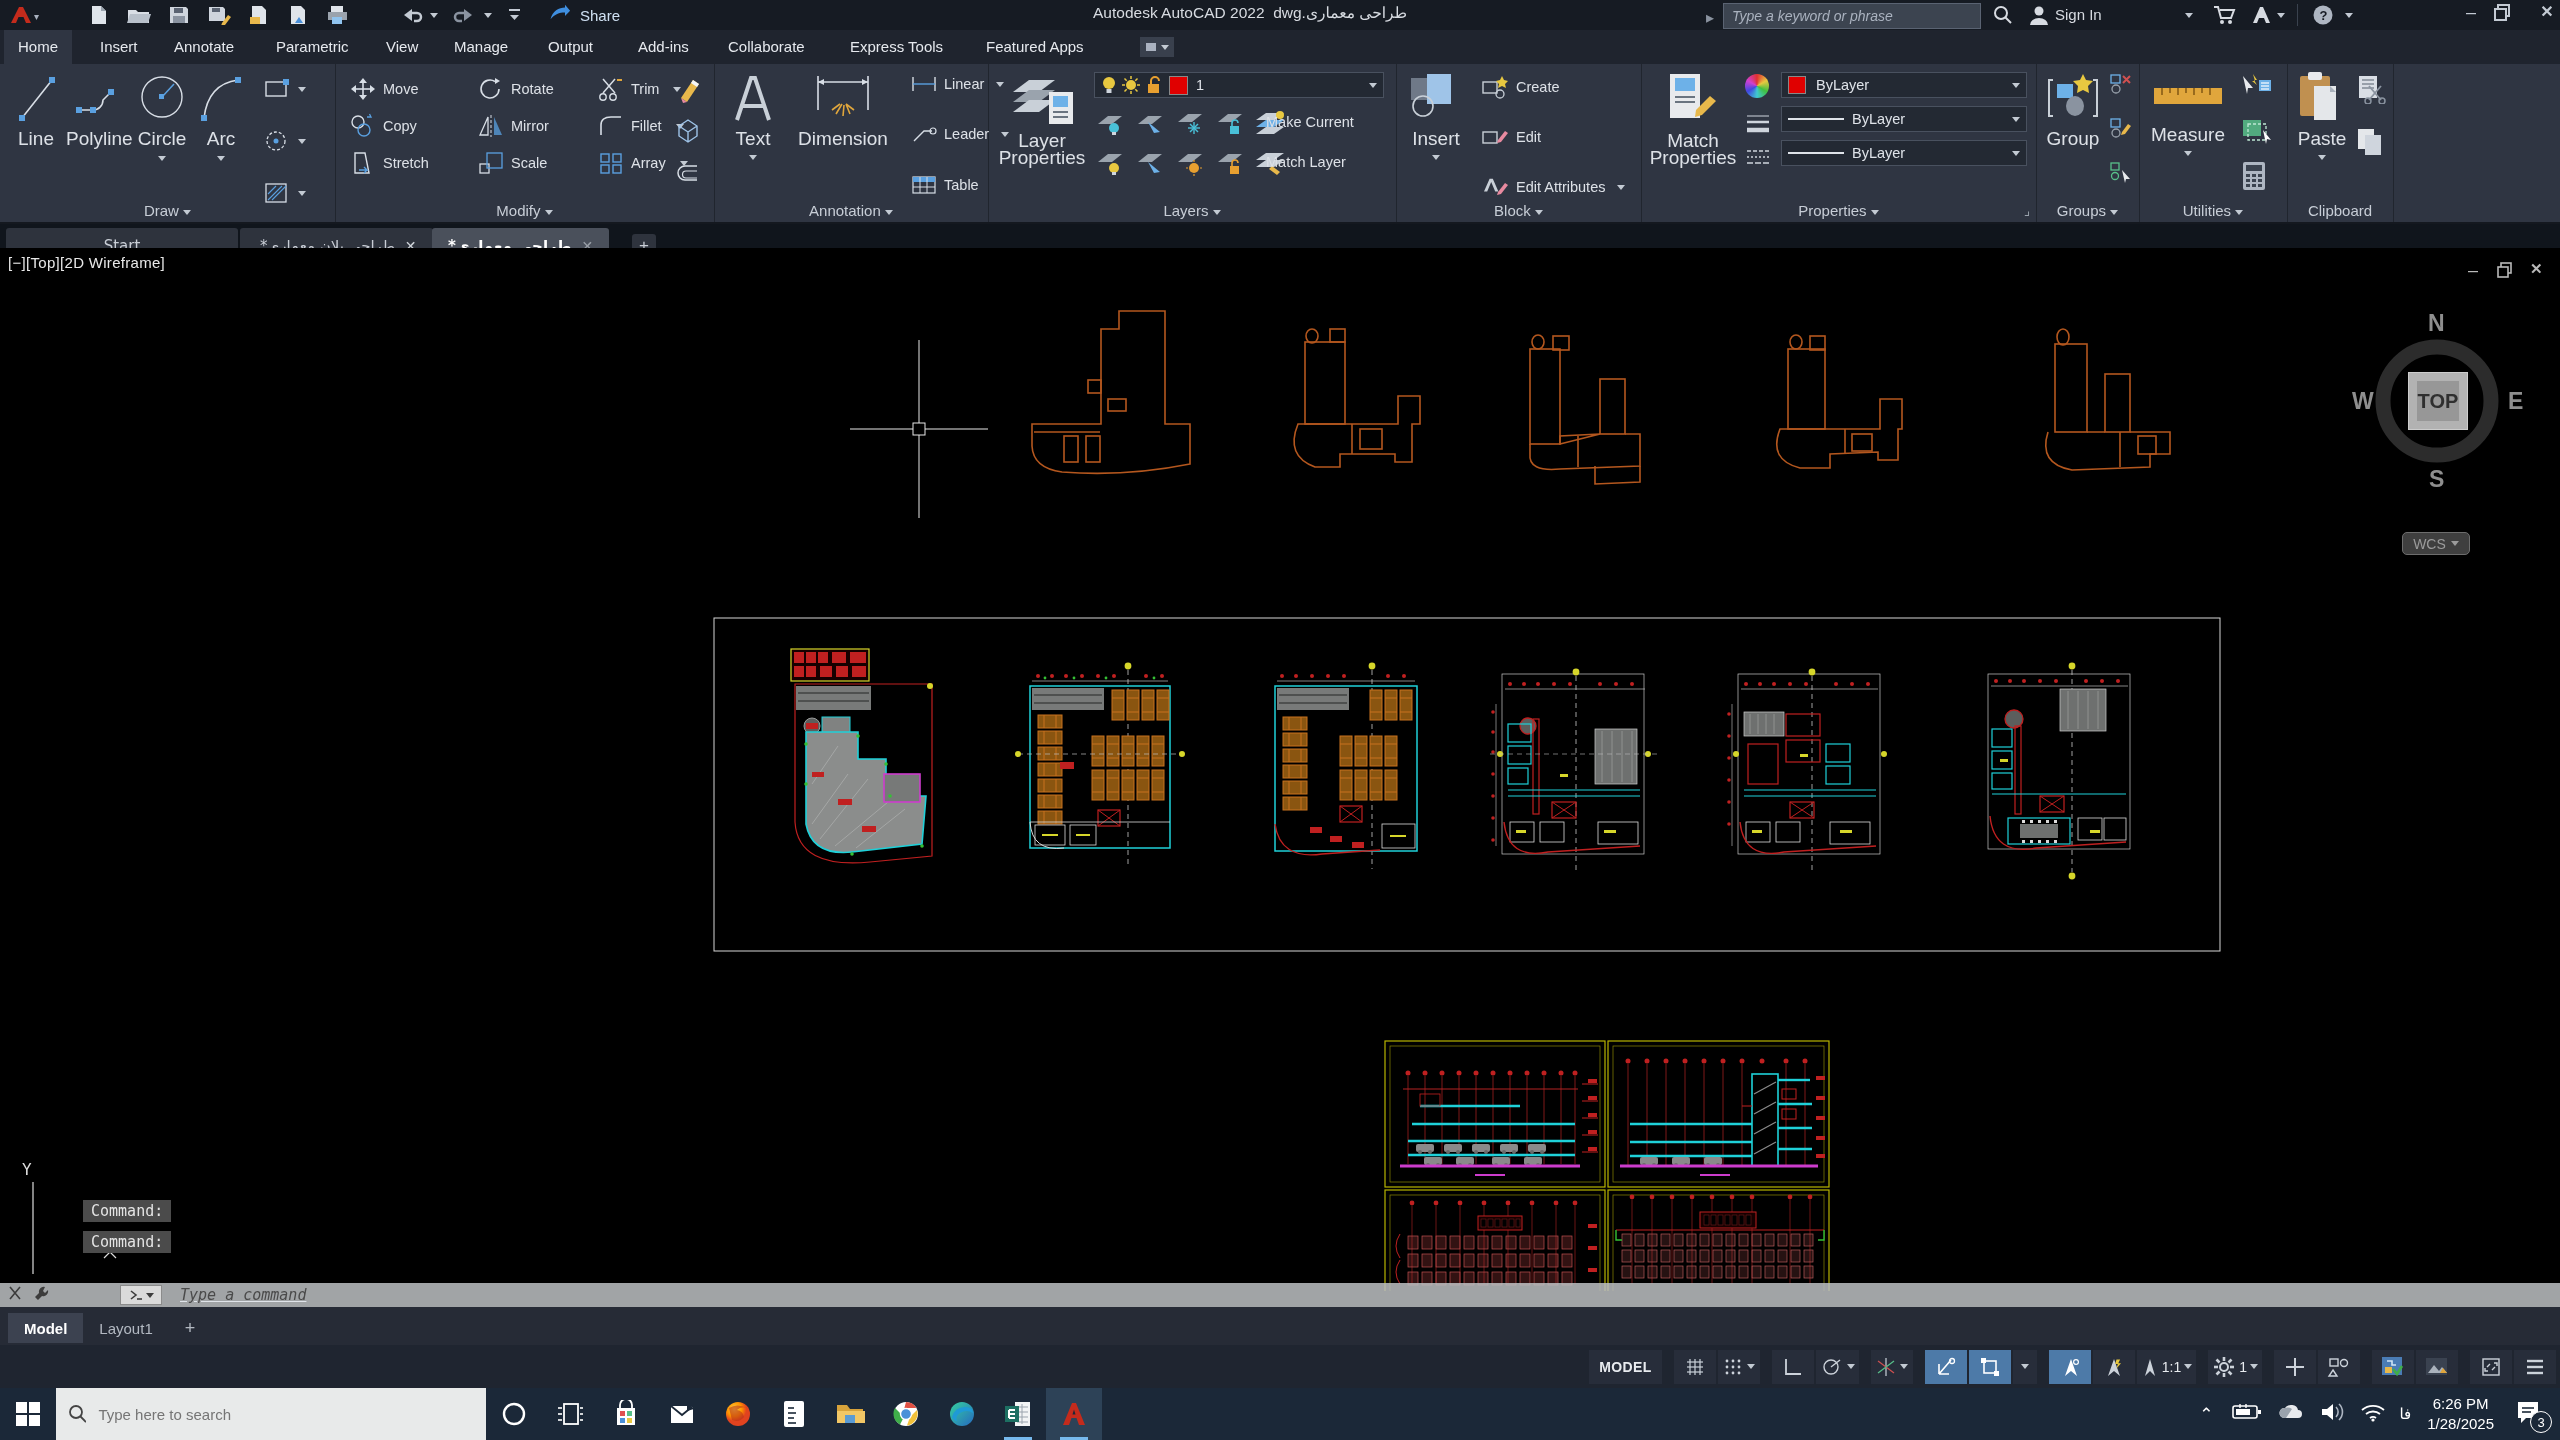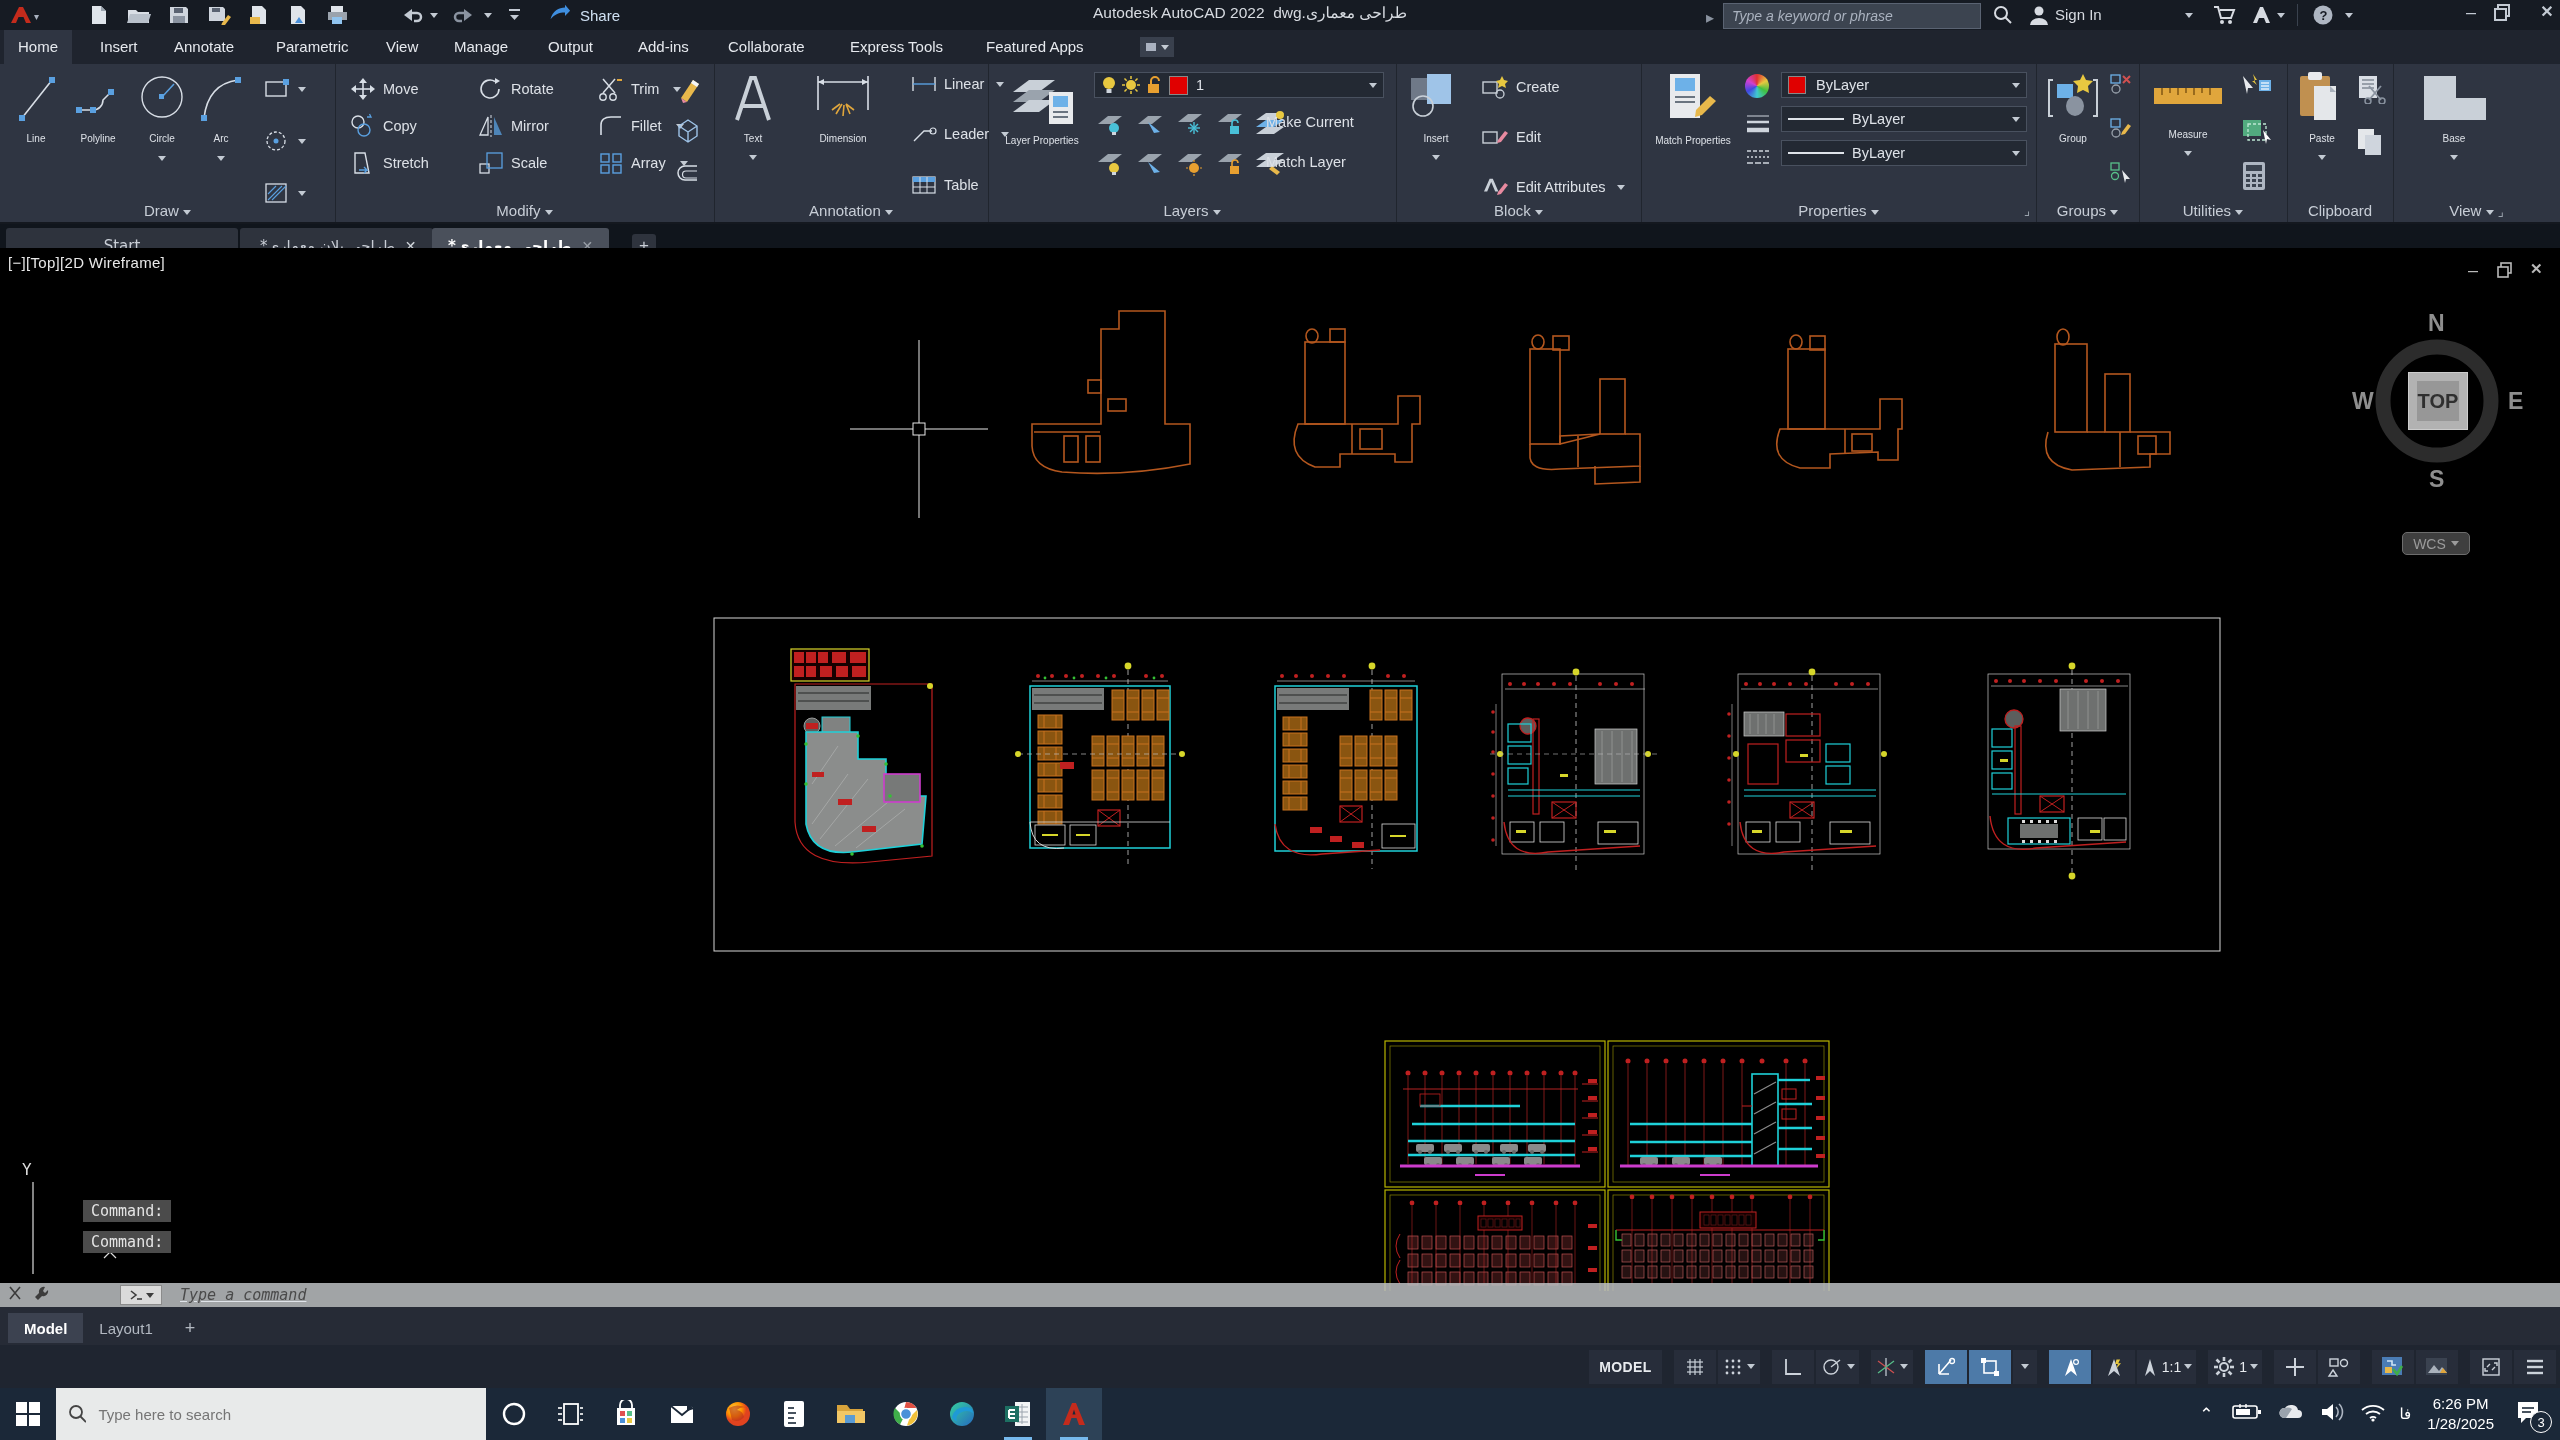--- a/index.html
+++ b/index.html
@@ -16,21 +16,21 @@
   #tb-search::placeholder{color:#aab2bf;}
   .tbtxt{font-size:15px;color:#d7dbe1;}
   
   #menubar{left:0;top:30px;width:2560px;height:34px;background:#1f242e;}
   .mtab{position:absolute;top:0;height:34px;line-height:34px;padding:0 14px;font-size:15px;color:#e6e9ee;}
   .mtab.act{background:#2f3542;}
   
   #ribbon{left:0;top:64px;width:2560px;height:160px;background:#2f3542;border-bottom:2px solid #14181f;box-sizing:border-box;}
   .panel{position:absolute;top:0;height:158px;border-right:1px solid #20252e;}
   .plabel{position:absolute;bottom:3px;left:0;width:100%;text-align:center;font-size:15px;color:#c7cdd6;white-space:nowrap;}
-  .blbl{font-size:10px;color:#dde1e7;text-align:center;line-height:17px;}
+  .blbl{font-size:19px;color:#dde1e7;text-align:center;line-height:17px;}
   .srow{position:absolute;display:flex;align-items:center;gap:6px;font-size:14.5px;color:#dde1e7;white-space:nowrap;}
   .combo{background:#232933;border:1px solid #49515f;height:26px;display:flex;align-items:center;font-size:14.5px;color:#dfe3e9;padding:0 6px;box-sizing:border-box;}
   .combo .cap{margin-left:auto;}
   
   #filetabs{left:0;top:224px;width:2560px;height:40px;background:#10151c;}
   .ftab{position:absolute;top:4px;height:36px;display:flex;align-items:center;gap:10px;padding:0 16px;background:#2e333d;
         color:#c9ced6;font-size:15px;font-family:"DejaVu Sans",sans-serif;border-radius:3px 3px 0 0;}
   .ftab.act{background:#4a505b;color:#fff;font-weight:bold;}
   .fx{color:#cfd4da;font-size:14px;}
   
@@ -709,30 +709,20 @@
             <circle cx="13" cy="27" r="3" stroke="#8a93a0" stroke-width="1.5" fill="none"></circle>
             <circle cx="27" cy="27" r="3" stroke="#8a93a0" stroke-width="1.5" fill="none"></circle>
           </svg></div>
       <div class="a" style="left:68px;top:62px;"><svg width="30" height="32">
             <rect x="3" y="3" width="16" height="20" fill="#e4e7ea"></rect>
             <rect x="10" y="9" width="16" height="20" fill="#cfd5dd"></rect>
           </svg></div>
       <div class="plabel"><span>Clipboard</span></div>
     </div>
 
-    <div class="panel" style="left:2393px;width:167px;border-right:none;">
-      <div class="a" style="left:16px;top:6px;width:90px;text-align:center;">
-        <svg width="76" height="56">
-            <path d="M8 6 H40 V28 H70 V50 H8 Z" fill="#c9d0d8"></path>
-          </svg>
-        <div class="blbl">Base</div>
-        <span class="cap" style="margin-top:2px;"></span>
-      </div>
-      <div class="plabel"><span>View</span> <span class="cap"></span> <span style="color:#9aa3ad;font-size:13px;">⌟</span></div>
-    </div>
   </div>
 
   <div id="filetabs" class="a">
     <div class="ftab" style="left:6px;width:200px;justify-content:center;">
         <span>Start</span>
       </div>
     <div class="ftab" style="left:240px;padding-left:20px;">
         <span dir="auto">طراحی پلان معماری*</span>
         <span class="fx">✕</span>
       </div>

